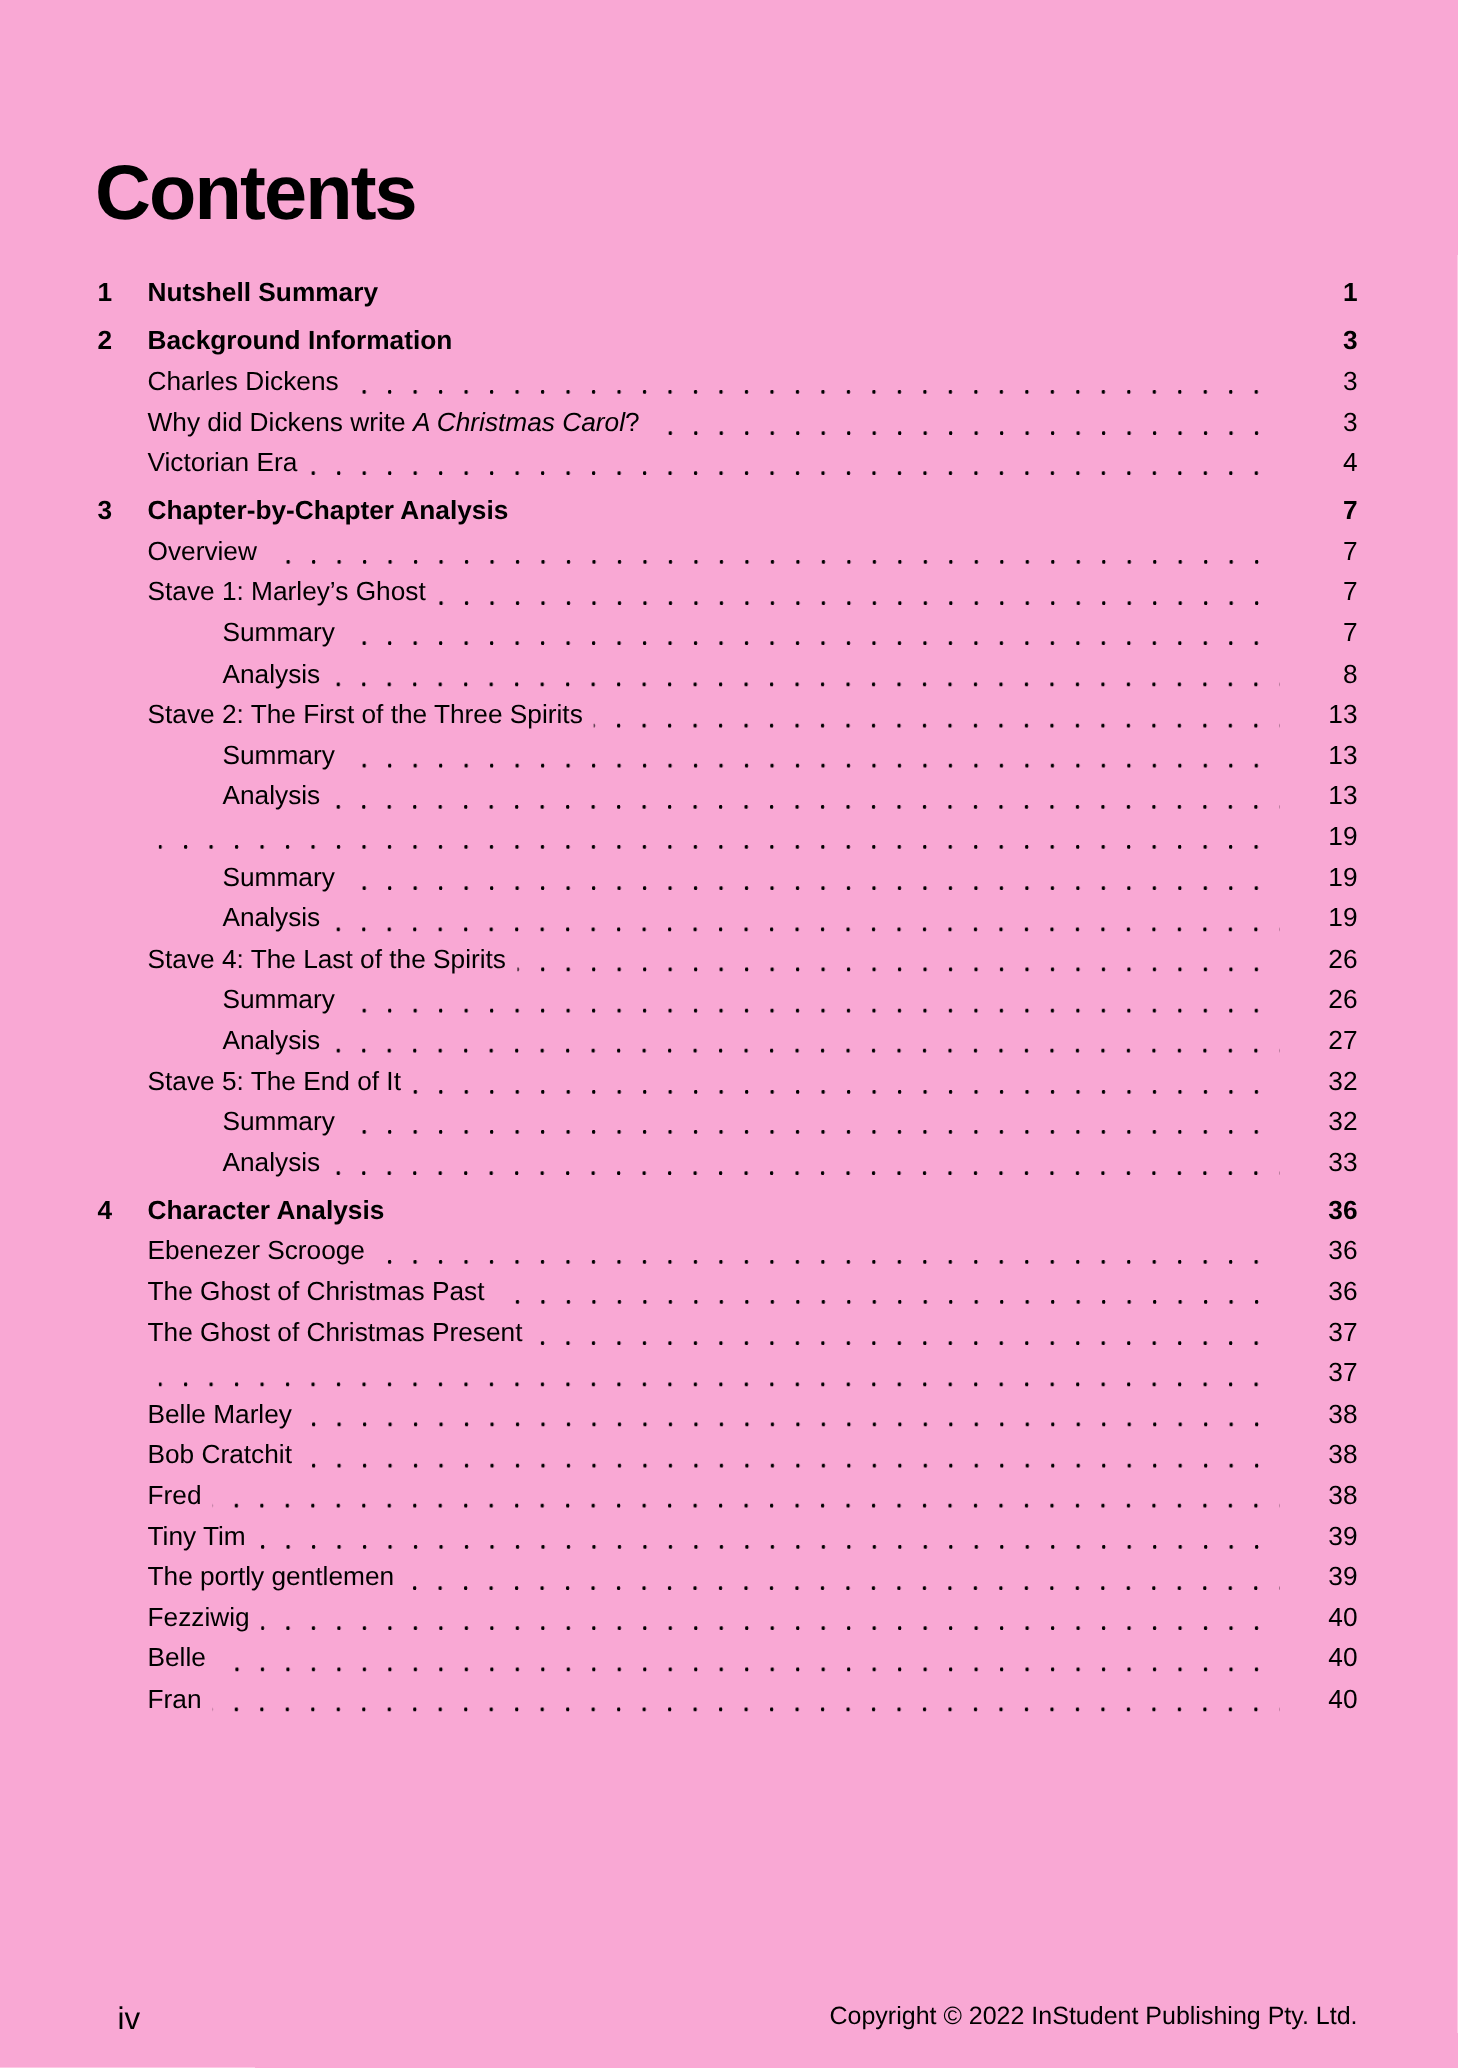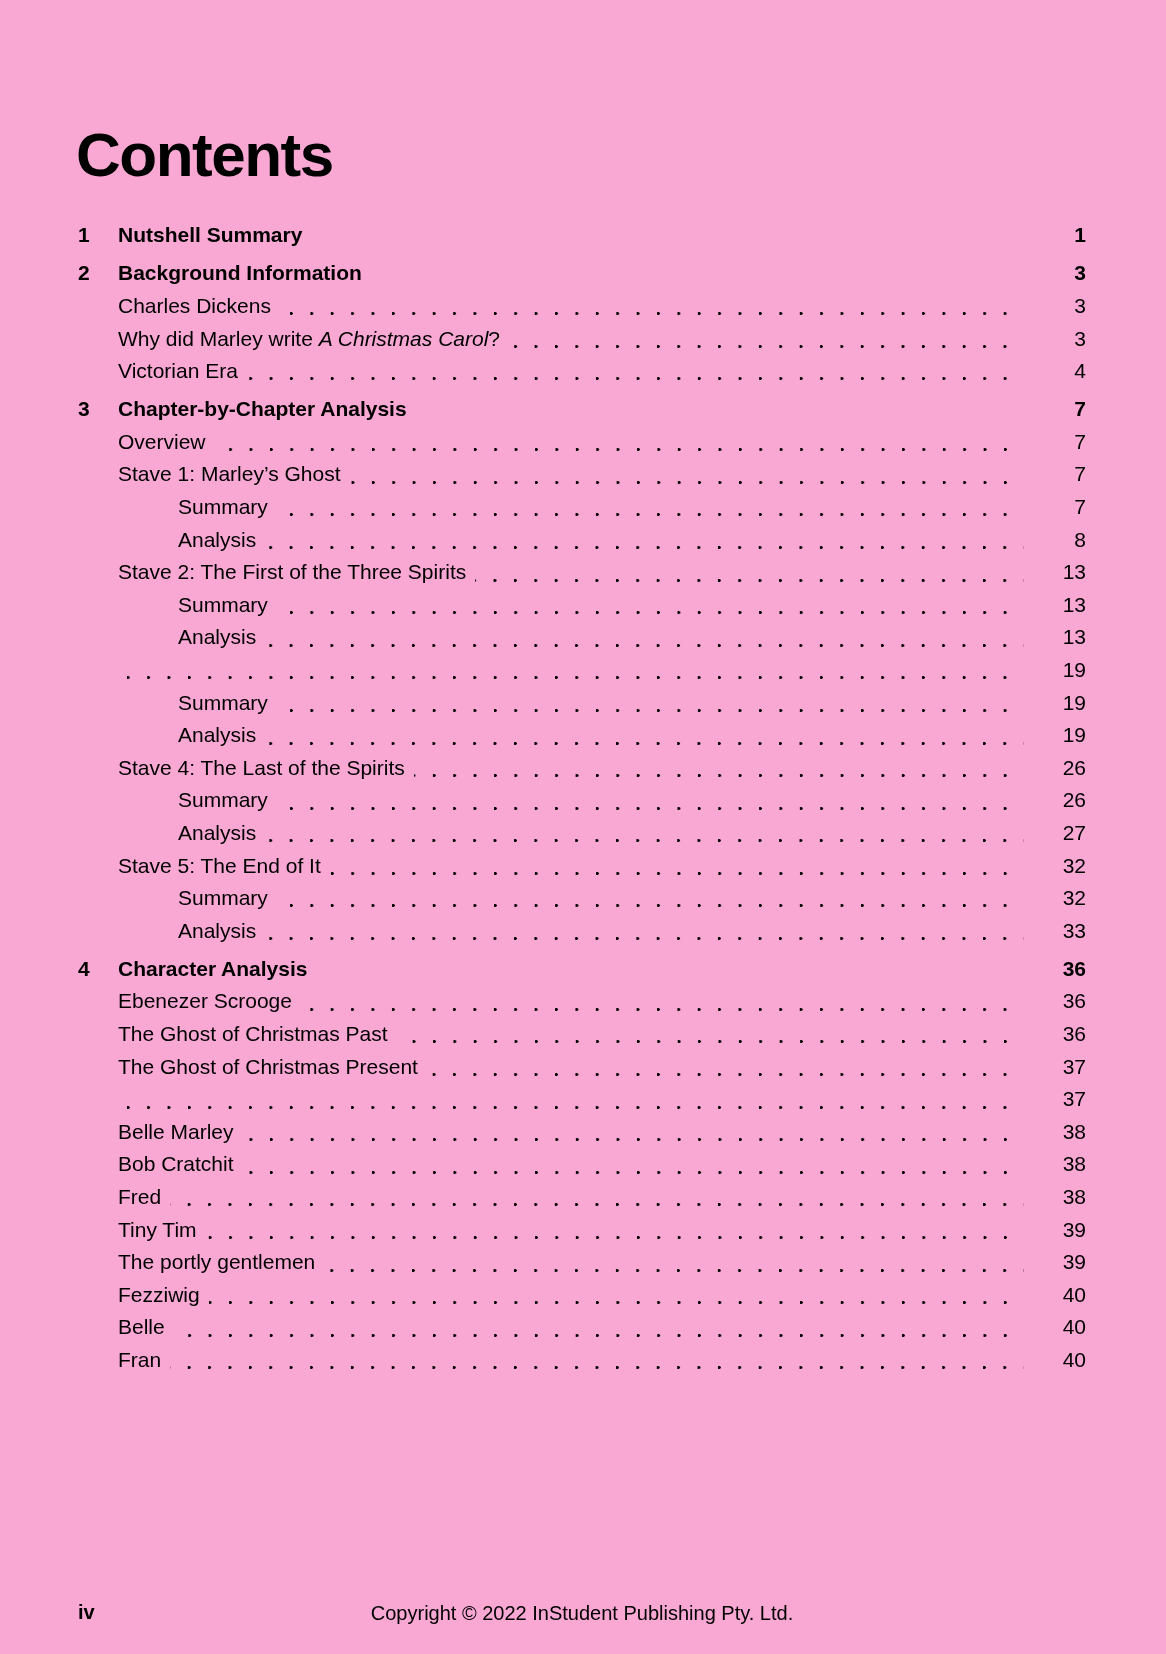--- a/index.html
+++ b/index.html
@@ -56,26 +56,26 @@
   .toc-row.chapter .leader { background-image: none; }
 
   .pnum { flex: none; min-width: 46px; text-align: right; }
 
   .doc-footer {
     position: absolute;
     left: 78px; right: 80px;
     top: 1601px; height: 28px;
   }
   .folio {
-    position: absolute; left: 0; top: 0;
-    font-size: 20px; font-weight: bold;
+    position: absolute; left: 16px; top: 0;
+    font-size: 25px; font-weight: normal;
   }
   .copyright {
     position: absolute; left: 0; right: 0; top: 1px;
-    text-align: center;
+    text-align: right;
     font-size: 20px;
   }
 </style>
 </head>
 <body>
 
 <div class="doc-page">
 
   <h1 class="doc-title">Contents</h1>
 
@@ -93,21 +93,21 @@
     <span class="pnum">3</span>
   </div>
       <div class="toc-row section">
     <span class="num"></span>
     <span class="entry-title"><span>Charles Dickens</span></span>
     <span class="leader"></span>
     <span class="pnum">3</span>
   </div>
       <div class="toc-row section">
     <span class="num"></span>
-    <span class="entry-title"><span>Why did Marley write </span><span class="italic">A Christmas Carol</span><span>?</span></span>
+    <span class="entry-title"><span>Why did Dickens write </span><span class="italic">A Christmas Carol</span><span>?</span></span>
     <span class="leader"></span>
     <span class="pnum">3</span>
   </div>
       <div class="toc-row section">
     <span class="num"></span>
     <span class="entry-title"><span>Victorian Era</span></span>
     <span class="leader"></span>
     <span class="pnum">4</span>
   </div>
       <div class="toc-row chapter">

